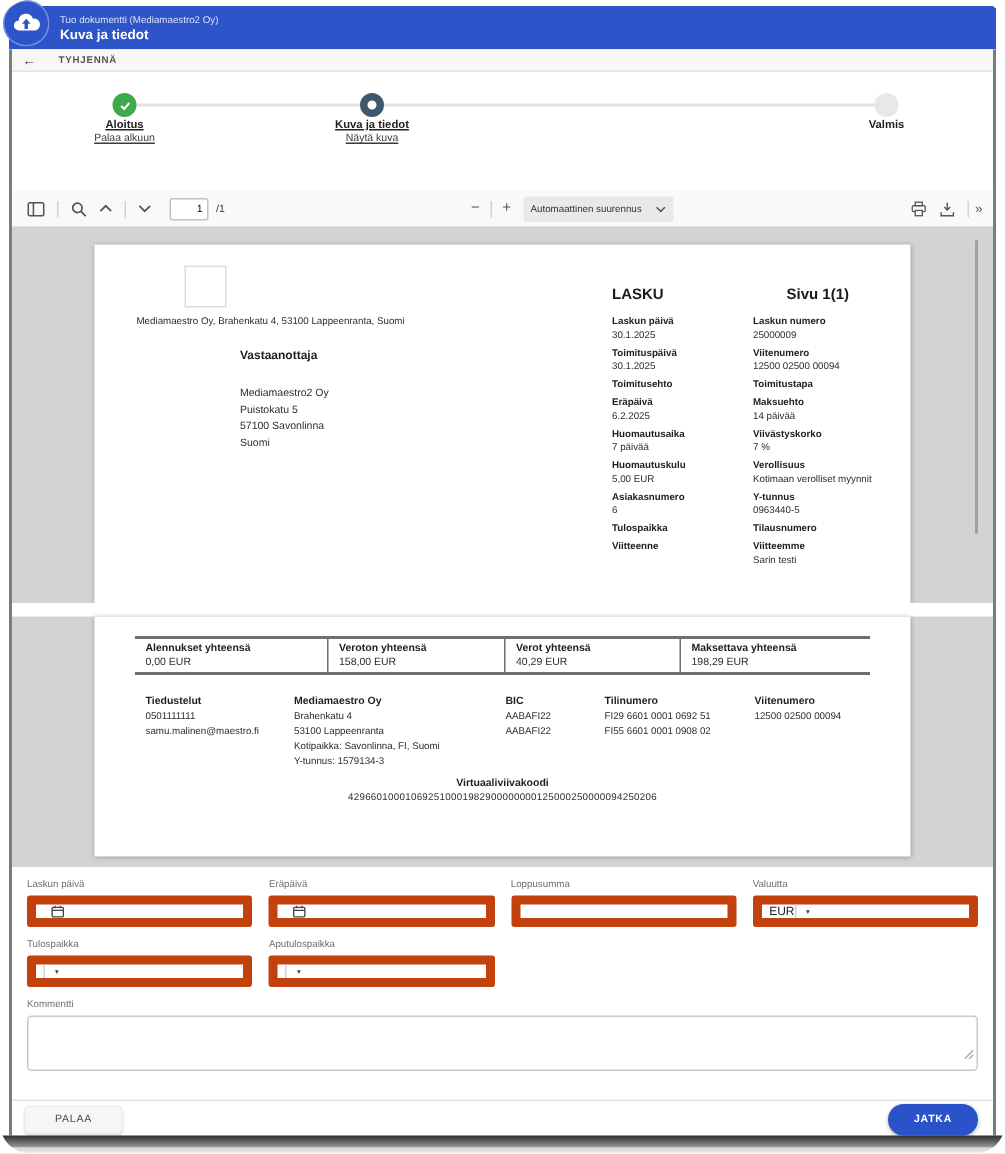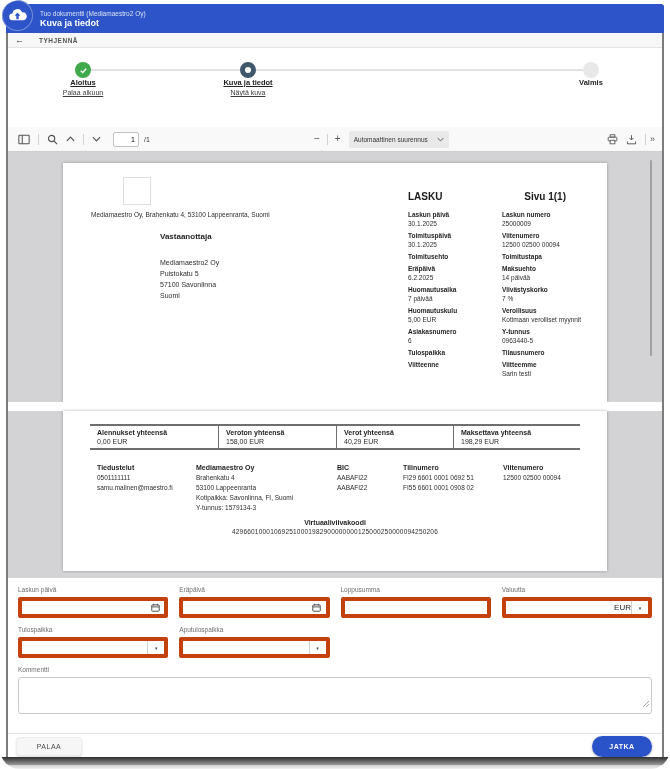--- a/index.html
+++ b/index.html
@@ -81,21 +81,21 @@
   .c-line { font-size:6.5px; line-height:10px; color:#2d2d2d; }
   .barcode { position:absolute; left:0; width:544px; top:108px; text-align:center; }
   .barcode-title { font-size:7px; font-weight:bold; color:#1e1e1e; }
   .barcode-num { font-size:6.5px; color:#2d2d2d; margin-top:2px; letter-spacing:.2px; }
 
   
   .form-area { top:545px; height:155px; background:#fff; padding:8px 10px 0; }
   .f-row { display:grid; grid-template-columns:1fr 1fr 1fr 1fr; column-gap:11px; }
   .f-row2 { margin-top:8px; }
   .f-label { font-size:6.5px; color:#6e6e6e; margin-bottom:4px; }
-  .f-input { height:21px; border:4px solid #c2410c; border-radius:2px; background:#fff; display:flex; align-items:center; justify-content:flex-end; padding-left:5px; font-size:8px; color:#222; overflow:hidden; }
+  .f-input { height:21px; border:6px solid #c2410c; border-radius:2px; background:#fff; display:flex; align-items:center; justify-content:flex-start; padding-left:5px; font-size:8px; color:#222; overflow:hidden; }
   .f-iconseg { width:18px; height:100%; display:flex; align-items:center; justify-content:center; }
   .f-arrowseg { width:17px; height:100%; border-left:1px solid #d2d2d2; display:flex; align-items:center; justify-content:center; font-size:5px; color:#444; }
   .f-kommentti { margin-top:8px; }
   .f-textarea { position:relative; height:37px; border:1px solid #c9c9c9; border-radius:3px; background:#fff; }
   .resize-corner { position:absolute; right:2px; bottom:2px; }
 
   
   .footer-bar { top:700px; height:24px; background:#fff; border-top:1px solid #e2e2e2; }
   .btn-palaa { position:absolute; left:8px; top:3px; width:66px; height:19px; background:#f6f6f6; border:1px solid #ececec; border-radius:4px; box-shadow:0 1px 2px rgba(0,0,0,.14); display:flex; align-items:center; justify-content:center; font-size:7px; letter-spacing:.5px; color:#4a4a4a; }
   .btn-jatka { position:absolute; right:10px; top:2px; width:60px; height:21px; background:#2a53c9; border-radius:11px; box-shadow:0 1px 3px rgba(0,0,0,.3); display:flex; align-items:center; justify-content:center; font-size:7px; font-weight:bold; letter-spacing:.5px; color:#fff; }

